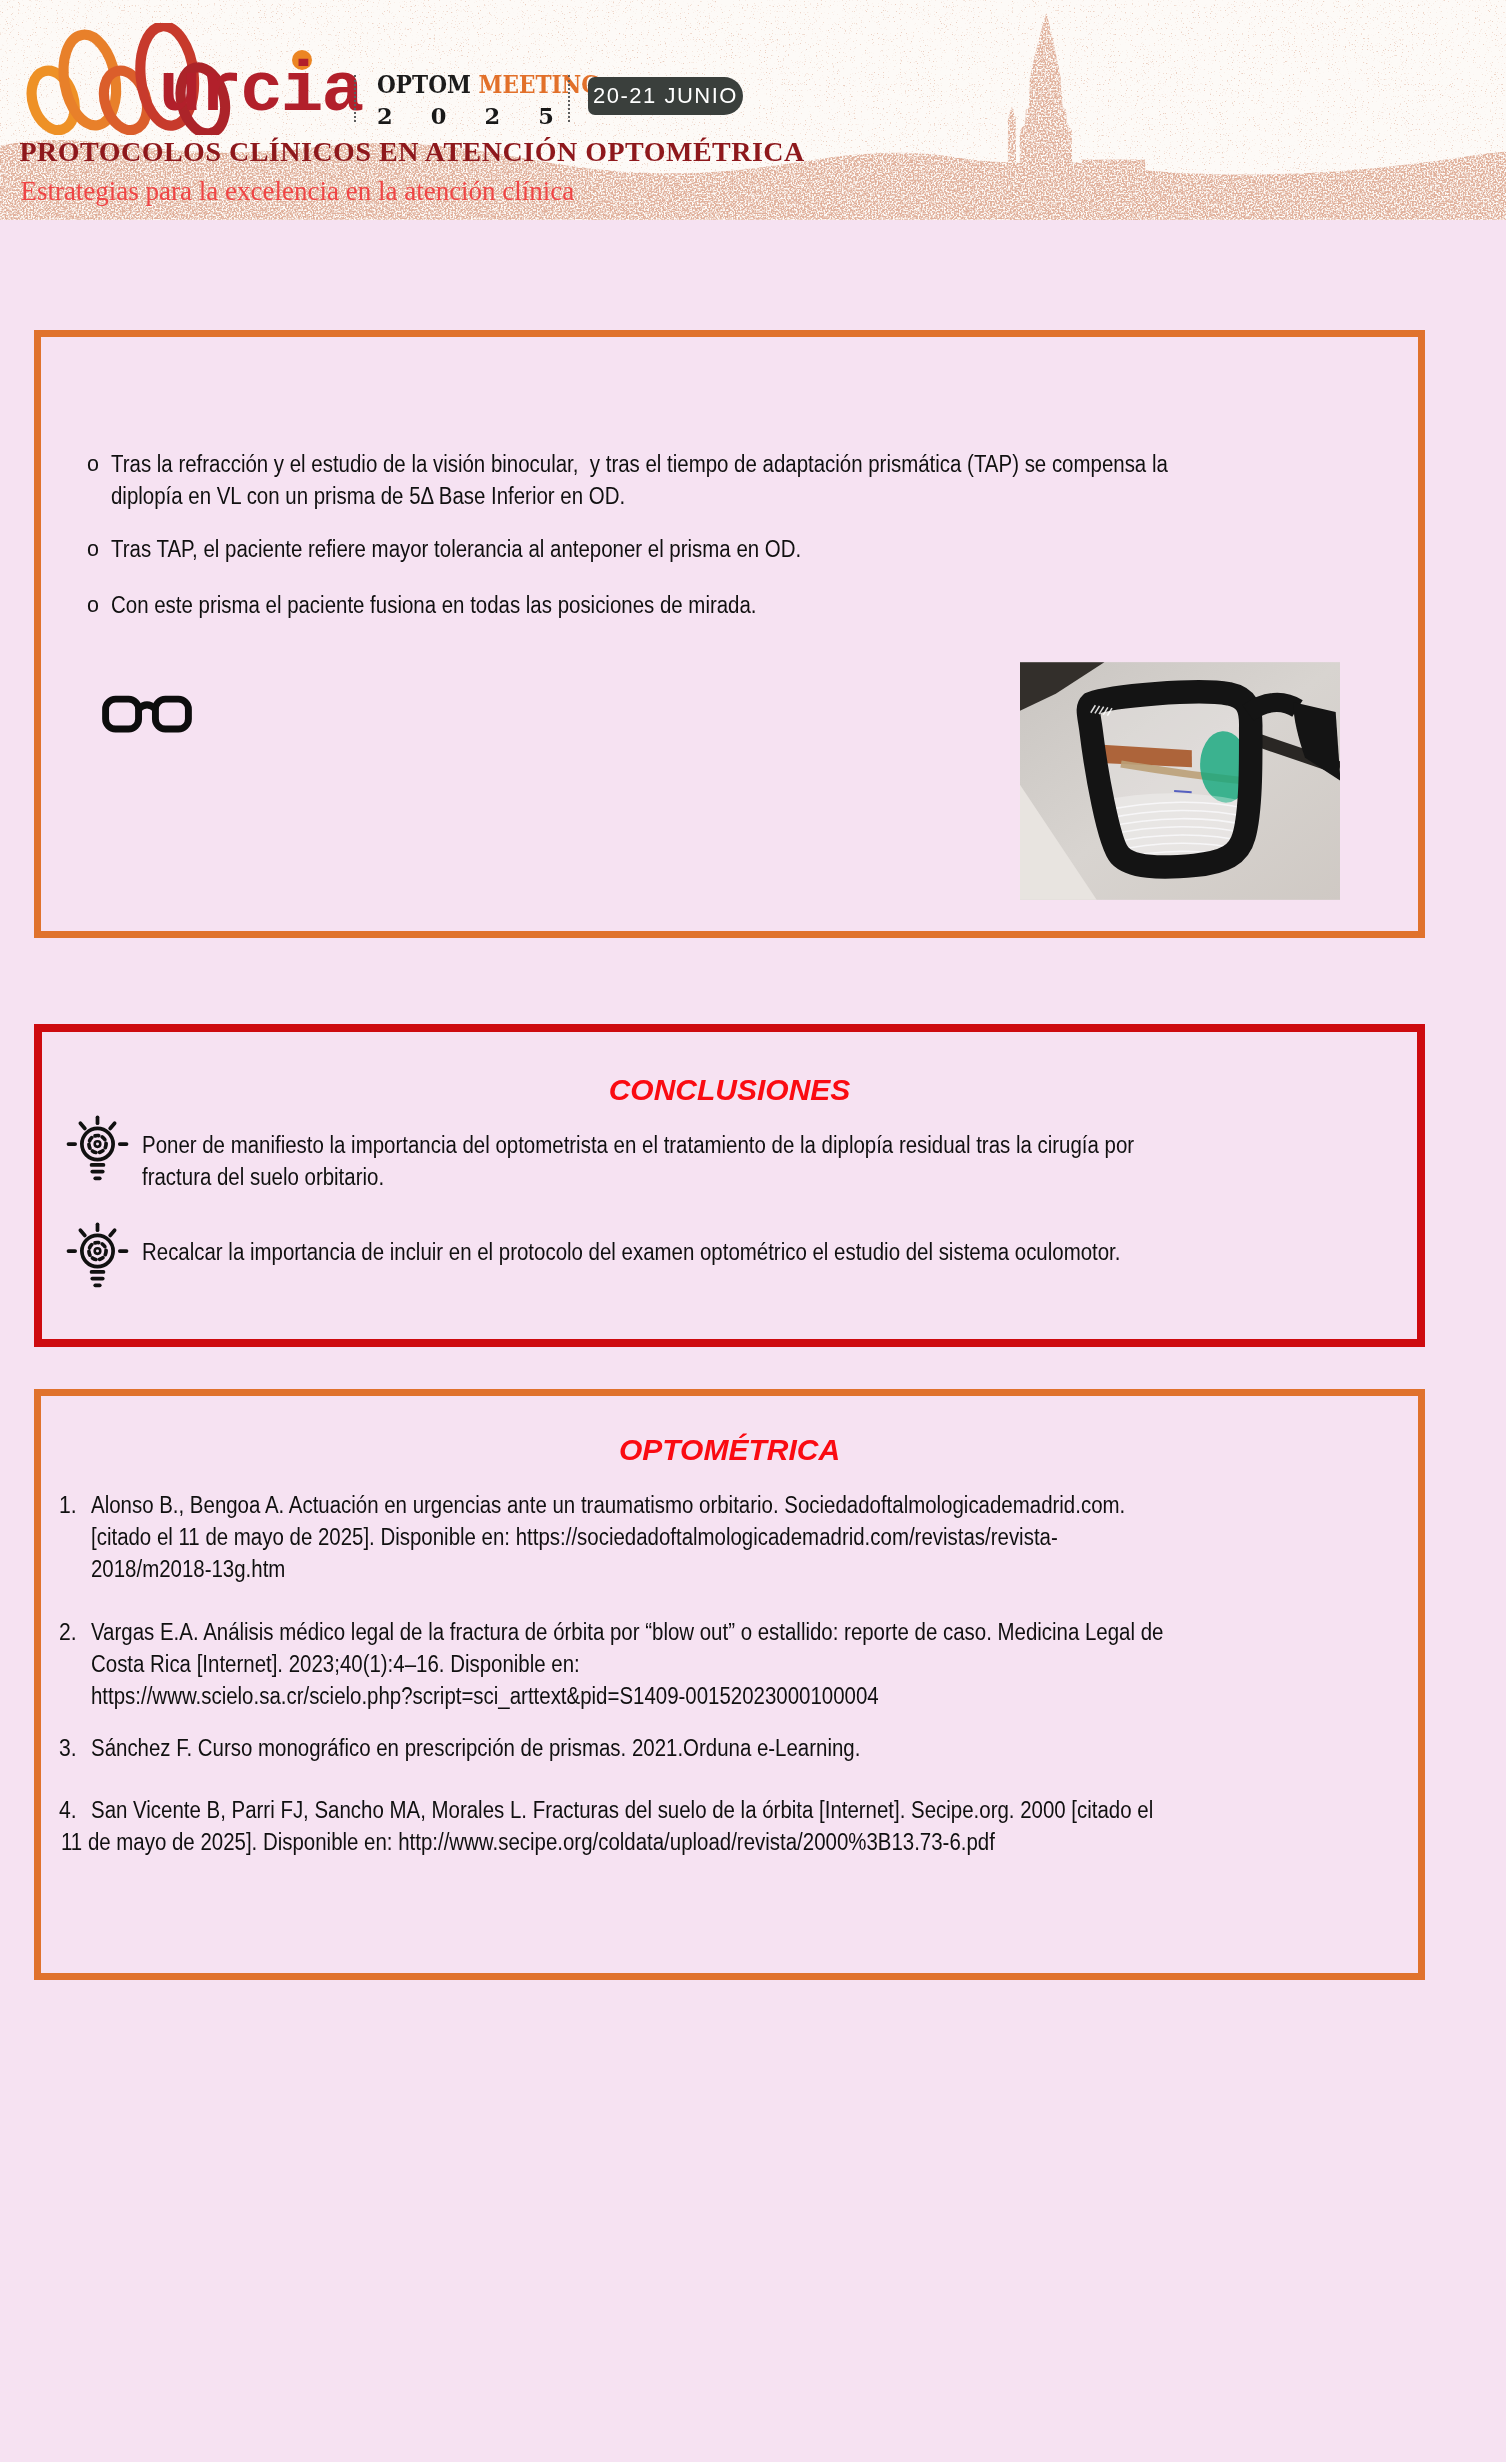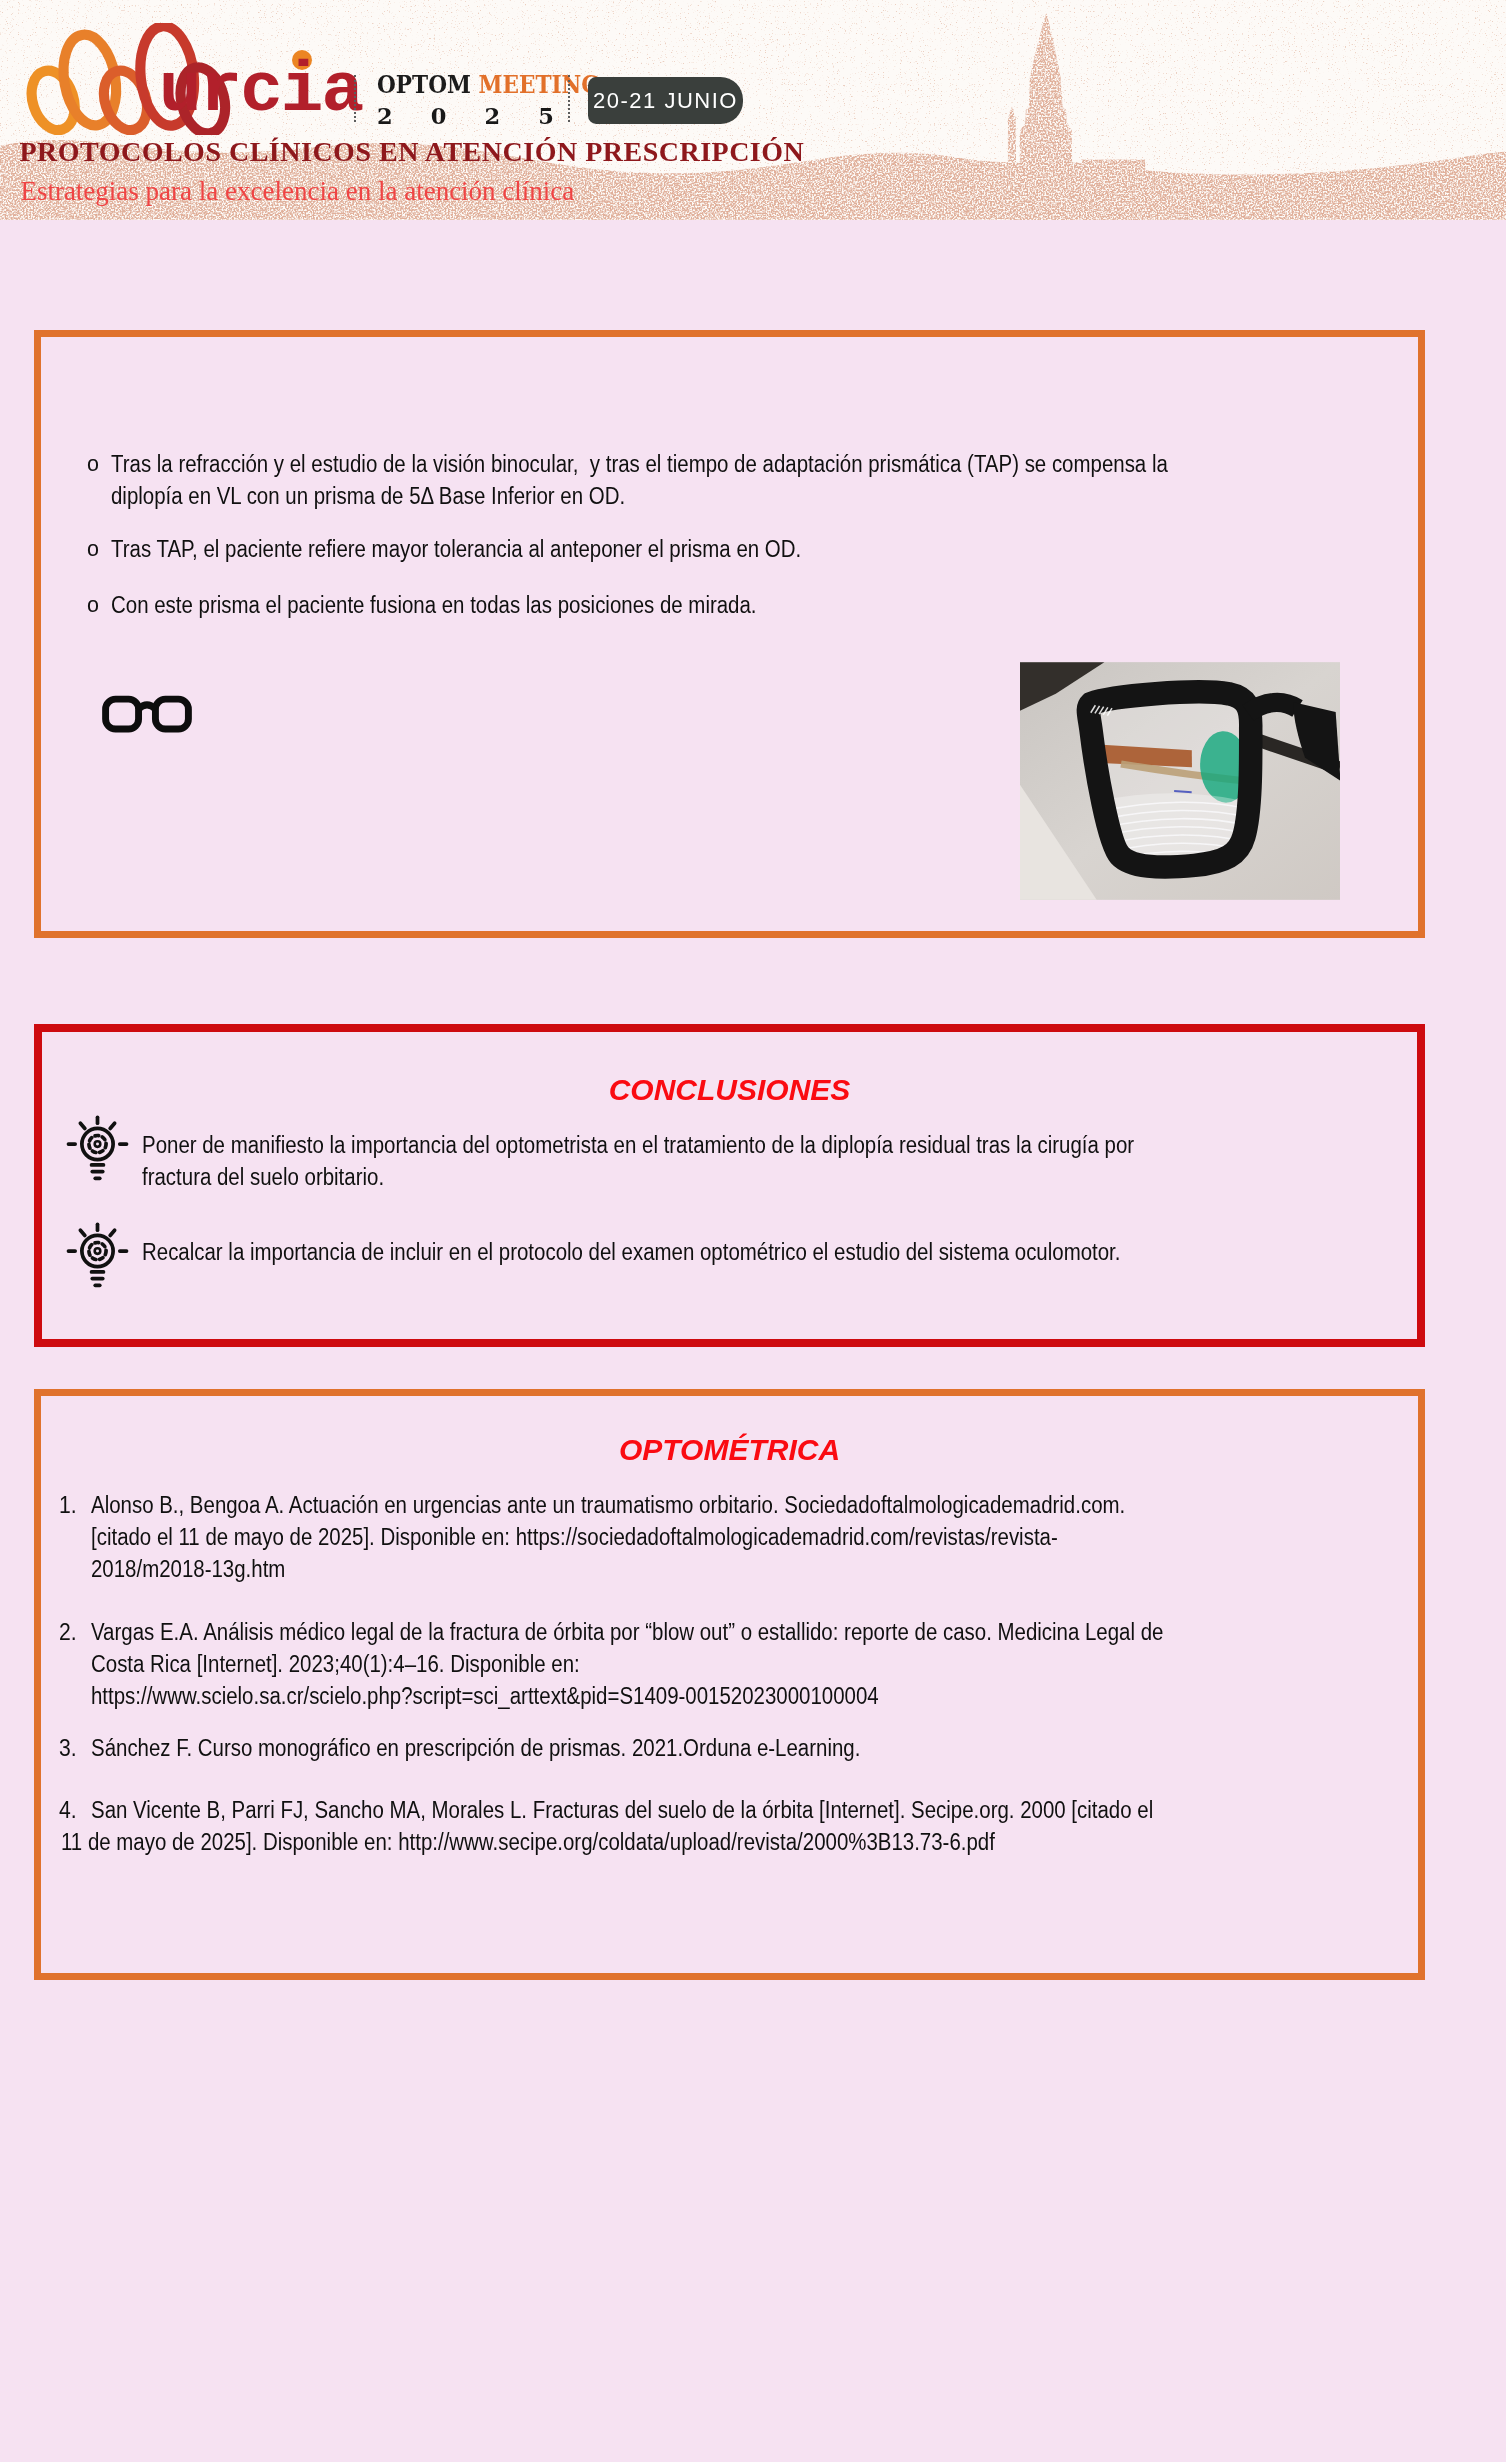--- a/index.html
+++ b/index.html
@@ -13,21 +13,21 @@
   .logo-dot{position:absolute;left:292px;top:50px;width:20.4px;height:20.4px;border-radius:50%;background:#ec8523;}
   .logo-text{position:absolute;left:159px;top:55px;font-weight:700;font-size:71px;line-height:72px;letter-spacing:-2px;color:#b2202b;font-family:Liberation Mono, monospace;}
   .sep{position:absolute;top:75px;height:47px;width:0;border-left:2.6px dotted #5c5c5c;}
   .sep1{left:354px;}
   .sep2{left:568px;}
   .optom{position:absolute;left:377px;top:73px;width:180px;}
   .om-line{white-space:nowrap;font-family:"DejaVu Serif",serif;font-weight:700;font-size:23.5px;line-height:25.5px;transform:scaleX(.92);transform-origin:0 50%;}
   .om-optom{color:#1c1c1c;}
   .om-meeting{color:#e2702a;}
   .om-year{display:flex;justify-content:space-between;width:177px;margin-top:4.1px;font-family:"DejaVu Serif",serif;font-weight:700;font-size:22.5px;color:#181818;}
-  .badge{position:absolute;left:588px;top:77px;width:155px;height:47px;background:#3a3f3c;border-radius:8.2px 22.5px 22.5px 8.2px;display:flex;align-items:center;justify-content:center;color:#ffffff;font-size:22px;letter-spacing:1.5px;}
+  .badge{position:absolute;left:588px;top:77px;width:155px;height:38px;background:#3a3f3c;border-radius:8.2px 22.5px 22.5px 8.2px;display:flex;align-items:center;justify-content:center;color:#ffffff;font-size:22px;letter-spacing:1.5px;}
   .h-title{position:absolute;left:19.4px;top:136px;margin:0;font-family:"Liberation Serif",serif;font-weight:700;font-size:28px;letter-spacing:0.5px;color:#8e181c;white-space:nowrap;}
   .h-sub{position:absolute;left:20.4px;top:176px;font-family:"Liberation Serif",serif;font-size:27px;color:#ef4444;white-space:nowrap;}
 
   
   .box{position:absolute;box-sizing:border-box;left:34px;width:1391px;}
   .box-orange{border:7.2px solid #e0722d;}
   .box-red{border:8.2px solid #ce0b10;}
   .box1{top:330px;height:608px;}
   .box2{top:1024px;height:323px;}
   .box3{top:1389px;height:591px;}
@@ -100,21 +100,21 @@
         <span>0</span>
         <span>2</span>
         <span>5</span>
       </div>
     </div>
     <div class="sep sep2"></div>
     <div class="badge">
         <span>20-21 JUNIO</span>
       </div>
 
-    <h1 class="h-title">PROTOCOLOS CLÍNICOS EN ATENCIÓN PRESCRIPCIÓN</h1>
+    <h1 class="h-title">PROTOCOLOS CLÍNICOS EN ATENCIÓN OPTOMÉTRICA</h1>
     <div class="h-sub">Estrategias para la excelencia en la atención clínica</div>
   </div>
 
   <section class="box box-orange box1">
 
     <div class="bullet" style="left:46px;top:111px;">
       <span class="marker">o</span>
       <div>
         <div class="t">Tras la refracción y el estudio de la visión binocular,  y tras el tiempo de adaptación prismática (TAP) se compensa la</div>
         <div class="t">diplopía en VL con un prisma de 5Δ Base Inferior en OD.</div>

